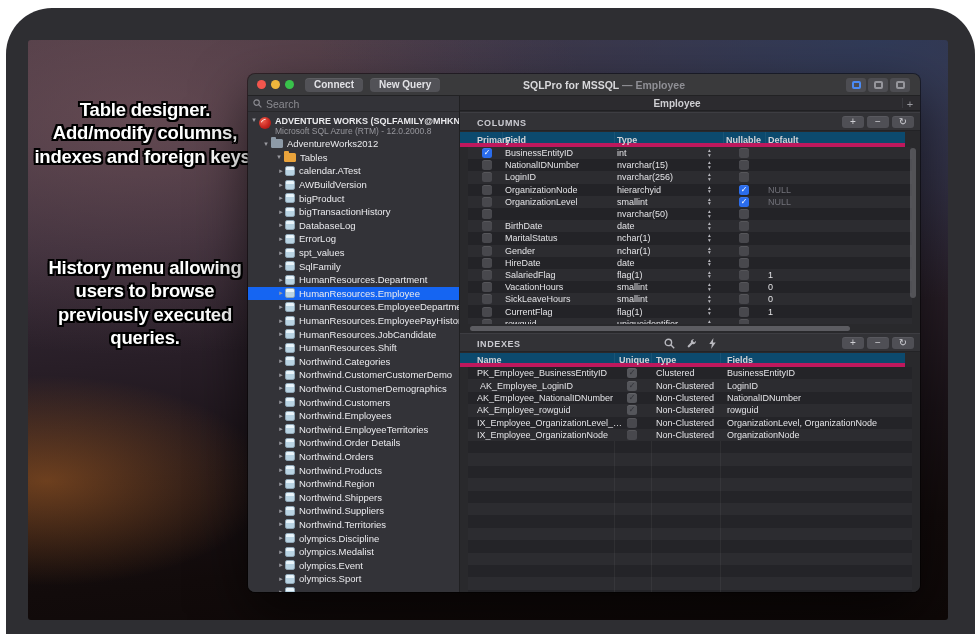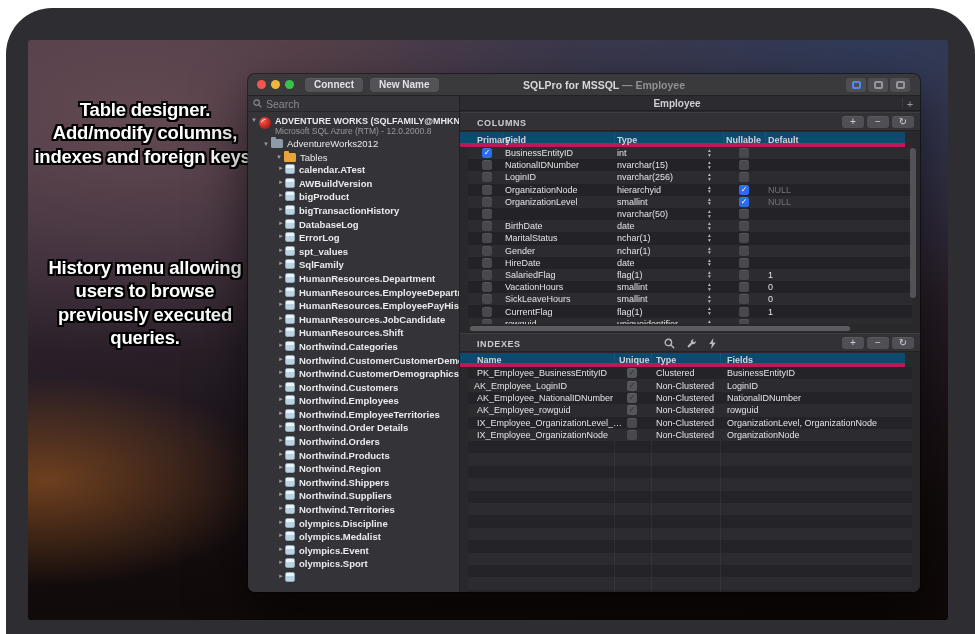--- a/index.html
+++ b/index.html
@@ -61,21 +61,21 @@
             position:relative;}
   .srv-icon:after{content:"";position:absolute;left:2px;top:2px;width:6px;height:6px;border-radius:50%;
                   border:1.5px solid transparent;border-top-color:rgba(255,255,255,.85);transform:rotate(-35deg);}
   .srv-name{font-size:9px;font-weight:bold;line-height:10px;white-space:nowrap;}
   .srv-sub{font-size:8.5px;color:#97979d;line-height:10px;white-space:nowrap;}
   .trow{height:13.6px;display:flex;align-items:center;white-space:nowrap;overflow:hidden;}
   .row-db{padding-left:14px;} .row-tables{padding-left:27px;}
   .folder{width:12px;height:9px;border-radius:1.5px;margin:0 4px 0 1px;flex:0 0 12px;position:relative;}
   .folder:before{content:"";position:absolute;left:0;top:-2px;width:5px;height:3px;border-radius:1px 1px 0 0;background:inherit;}
   .f-blue{background:#8d9aa7;} .f-orange{background:#e9a33b;}
-  .titem{height:13.6px;display:flex;padding-left:29px;white-space:nowrap;overflow:hidden;font-weight:bold;}
+  .titem{height:13.6px;display:flex;align-items:center;padding-left:29px;white-space:nowrap;overflow:hidden;}
   .titem.on{background:#1565f2;}
   .tbl-icon{width:10px;height:10px;border-radius:2px;margin-right:4px;flex:0 0 10px;
             border:1px solid #8fa6b6;background:linear-gradient(180deg,#e9f4fa 0 3px,#bad4e3 3px);}
   .tlabel{font-size:9.5px;color:#ebebee;}
 
   
   .content{flex:1;position:relative;background:#29292c;}
   .tabstrip{position:absolute;left:0;top:0;right:0;height:15px;background:#2c2b2f;
             border-bottom:1px solid #202023;}
   .tabname{position:absolute;left:0;right:26px;top:0;height:15px;display:flex;align-items:center;
@@ -140,21 +140,21 @@
 
     <div class="window">
 
       <div class="titlebar">
         <div class="lights">
           <span class="light l-red"></span>
           <span class="light l-yel"></span>
           <span class="light l-grn"></span>
         </div>
         <button class="tbtn">Connect</button>
-        <button class="tbtn">New Name</button>
+        <button class="tbtn">New Query</button>
         <div class="wtitle"><span>SQLPro for MSSQL</span><span class="suffix"> — Employee</span></div>
         <div class="segmented">
           <span class="seg active">
               <i></i>
             </span>
           <span class="seg">
               <i></i>
             </span>
           <span class="seg">
               <i></i>
@@ -231,20 +231,25 @@
                 <div class="titem">
                 <span class="dis">▸</span>
                 <span class="tbl-icon"></span>
                 <span class="tlabel">SqlFamily</span>
               </div>
                 <div class="titem">
                 <span class="dis">▸</span>
                 <span class="tbl-icon"></span>
                 <span class="tlabel">HumanResources.Department</span>
               </div>
+                <div class="titem on">
+                <span class="dis">▸</span>
+                <span class="tbl-icon"></span>
+                <span class="tlabel">HumanResources.Employee</span>
+              </div>
                 <div class="titem">
                 <span class="dis">▸</span>
                 <span class="tbl-icon"></span>
                 <span class="tlabel">HumanResources.EmployeeDepartmentHistory</span>
               </div>
                 <div class="titem">
                 <span class="dis">▸</span>
                 <span class="tbl-icon"></span>
                 <span class="tlabel">HumanResources.EmployeePayHistory</span>
               </div>
@@ -589,21 +594,21 @@
 
           <div class="rows" style="top:271px;">
 
           <div class="irow">
               <span class="cell" style="left:9px;">PK_Employee_BusinessEntityID</span>
               <span class="cb dim on" style="left:159px;"></span>
               <span class="cell" style="left:188px;">Clustered</span>
               <span class="cell" style="left:259px;">BusinessEntityID</span>
             </div>
               <div class="irow">
-              <span class="cell" style="left:6px;">AK_Employee_LoginID</span>
+              <span class="cell" style="left:12px;">AK_Employee_LoginID</span>
               <span class="cb dim on" style="left:159px;"></span>
               <span class="cell" style="left:188px;">Non-Clustered</span>
               <span class="cell" style="left:259px;">LoginID</span>
             </div>
               <div class="irow">
               <span class="cell" style="left:9px;">AK_Employee_NationalIDNumber</span>
               <span class="cb dim on" style="left:159px;"></span>
               <span class="cell" style="left:188px;">Non-Clustered</span>
               <span class="cell" style="left:259px;">NationalIDNumber</span>
             </div>

